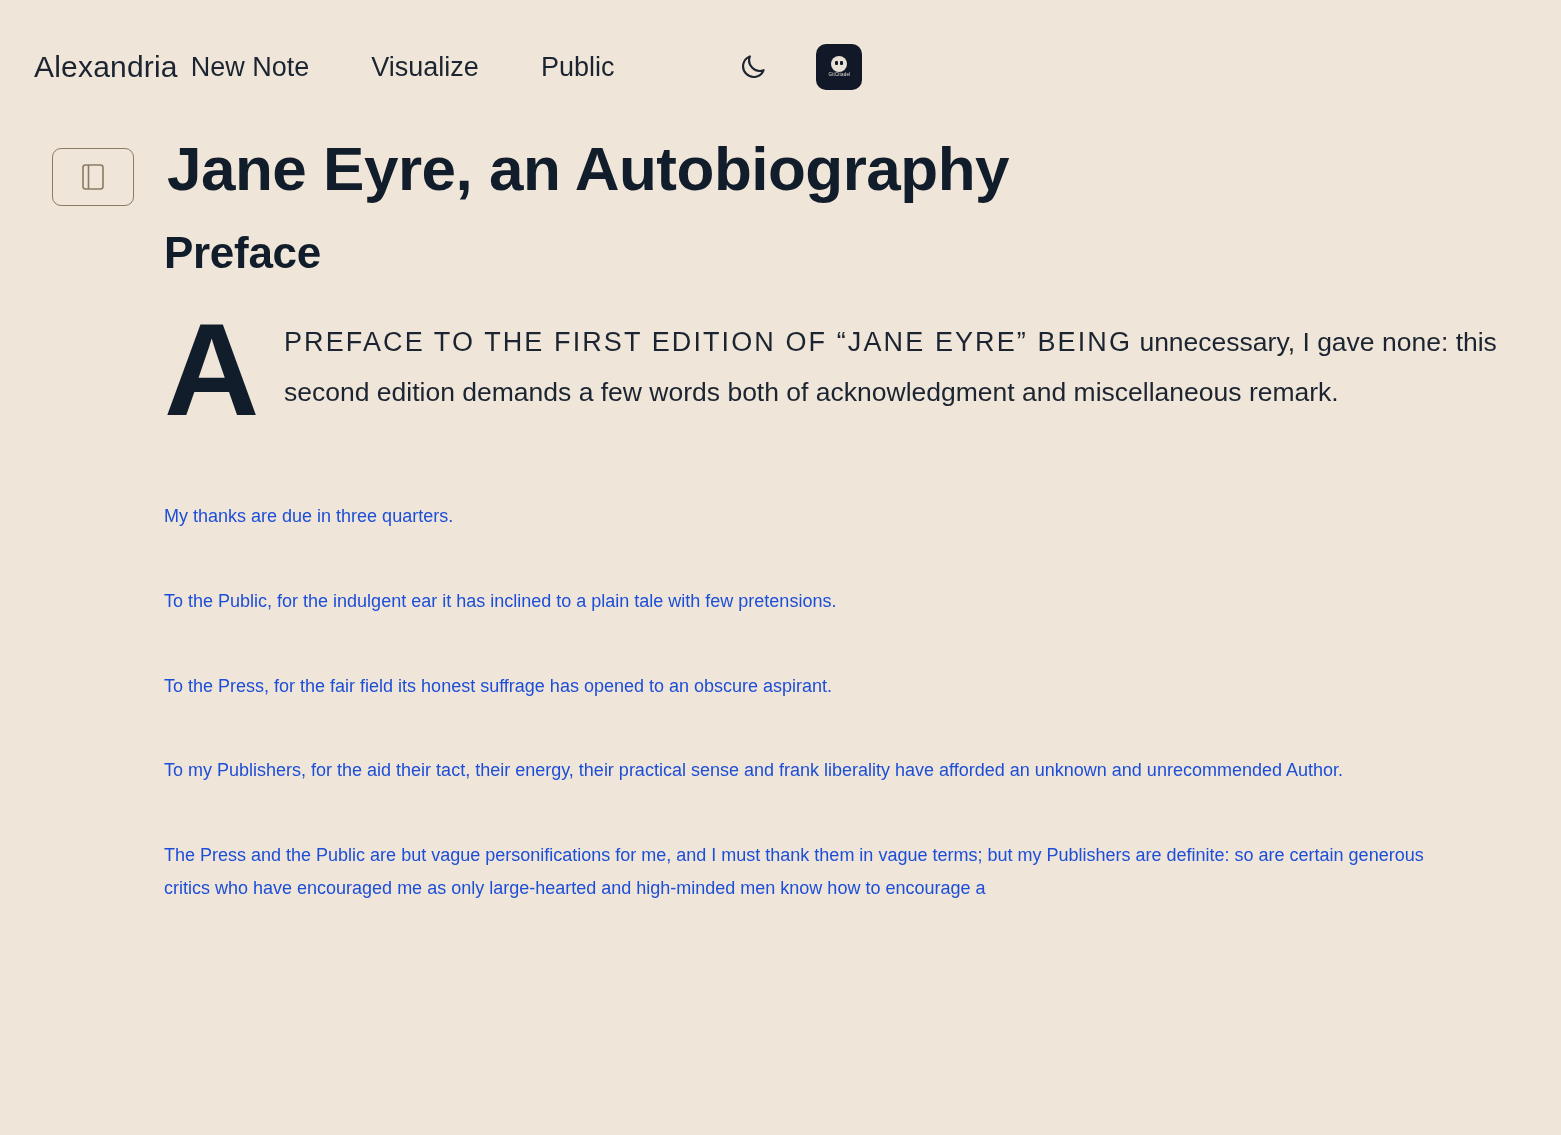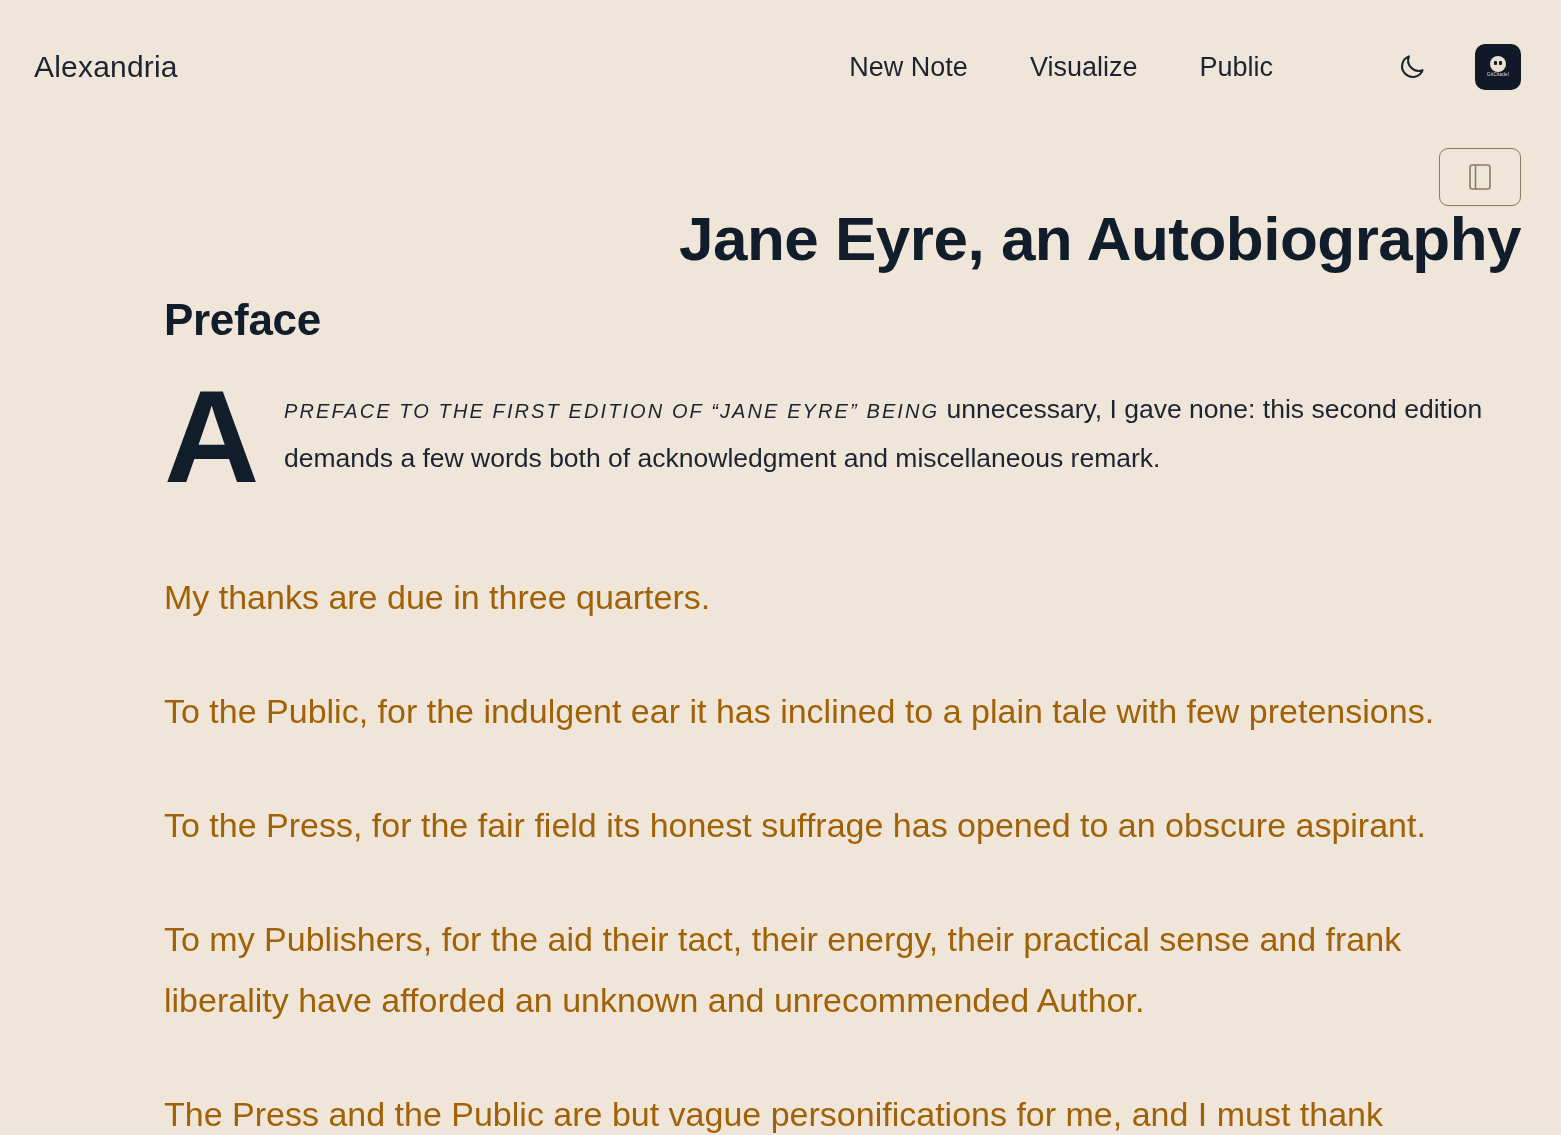--- a/index.html
+++ b/index.html
@@ -18,21 +18,21 @@
     position: relative;
     width: 1561px;
     height: 1135px;
     background: #efe6d9;
   }
 
   
   .site-header {
     display: flex;
     align-items: center;
-    justify-content: space-between;
+    justify-content: flex-start;
     padding: 34px 40px 0 34px;
     height: 100px;
   }
   .brand {
     font-size: 30px;
     font-weight: 400;
     letter-spacing: 0.2px;
     color: #1b2430;
     font-family: "Liberation Sans", sans-serif;
   }
@@ -99,23 +99,22 @@
   .avatar .brandtext {
     font-size: 4.5px;
     color: #e8e2d6;
     letter-spacing: 0.2px;
     line-height: 1;
   }
 
   
   .title-row {
     display: flex;
-    align-items: flex-end;
+    align-items: center;
     padding: 32px 40px 0 52px;
-    flex-direction: column;
   }
   .book-badge {
     width: 82px;
     height: 58px;
     border: 1.5px solid #8b7b63;
     border-radius: 9px;
     display: flex;
     align-items: center;
     justify-content: center;
     margin-top: 16px;
@@ -160,31 +159,30 @@
     color: #111d2b;
     font-family: "Liberation Sans", sans-serif;
   }
   .lead p {
     margin: 0;
     font-size: 26.5px;
     line-height: 1.84;
     color: #1b2430;
   }
   .smallcaps {
-    font-size: 20px;
+    font-size: 27px;
     letter-spacing: 2.1px;
     text-transform: uppercase;
-    font-style: italic;
   }
 
   .body-par {
     margin: 52px 0 0 0;
-    font-size: 34px;
+    font-size: 18px;
     line-height: 1.82;
-    color: #a16207;
+    color: #1d4ed8;
     max-width: 1280px;
   }
 </style>
 </head>
 <body>
 
 <div class="page">
 
   <header class="site-header">
     <div class="brand">Alexandria</div>

